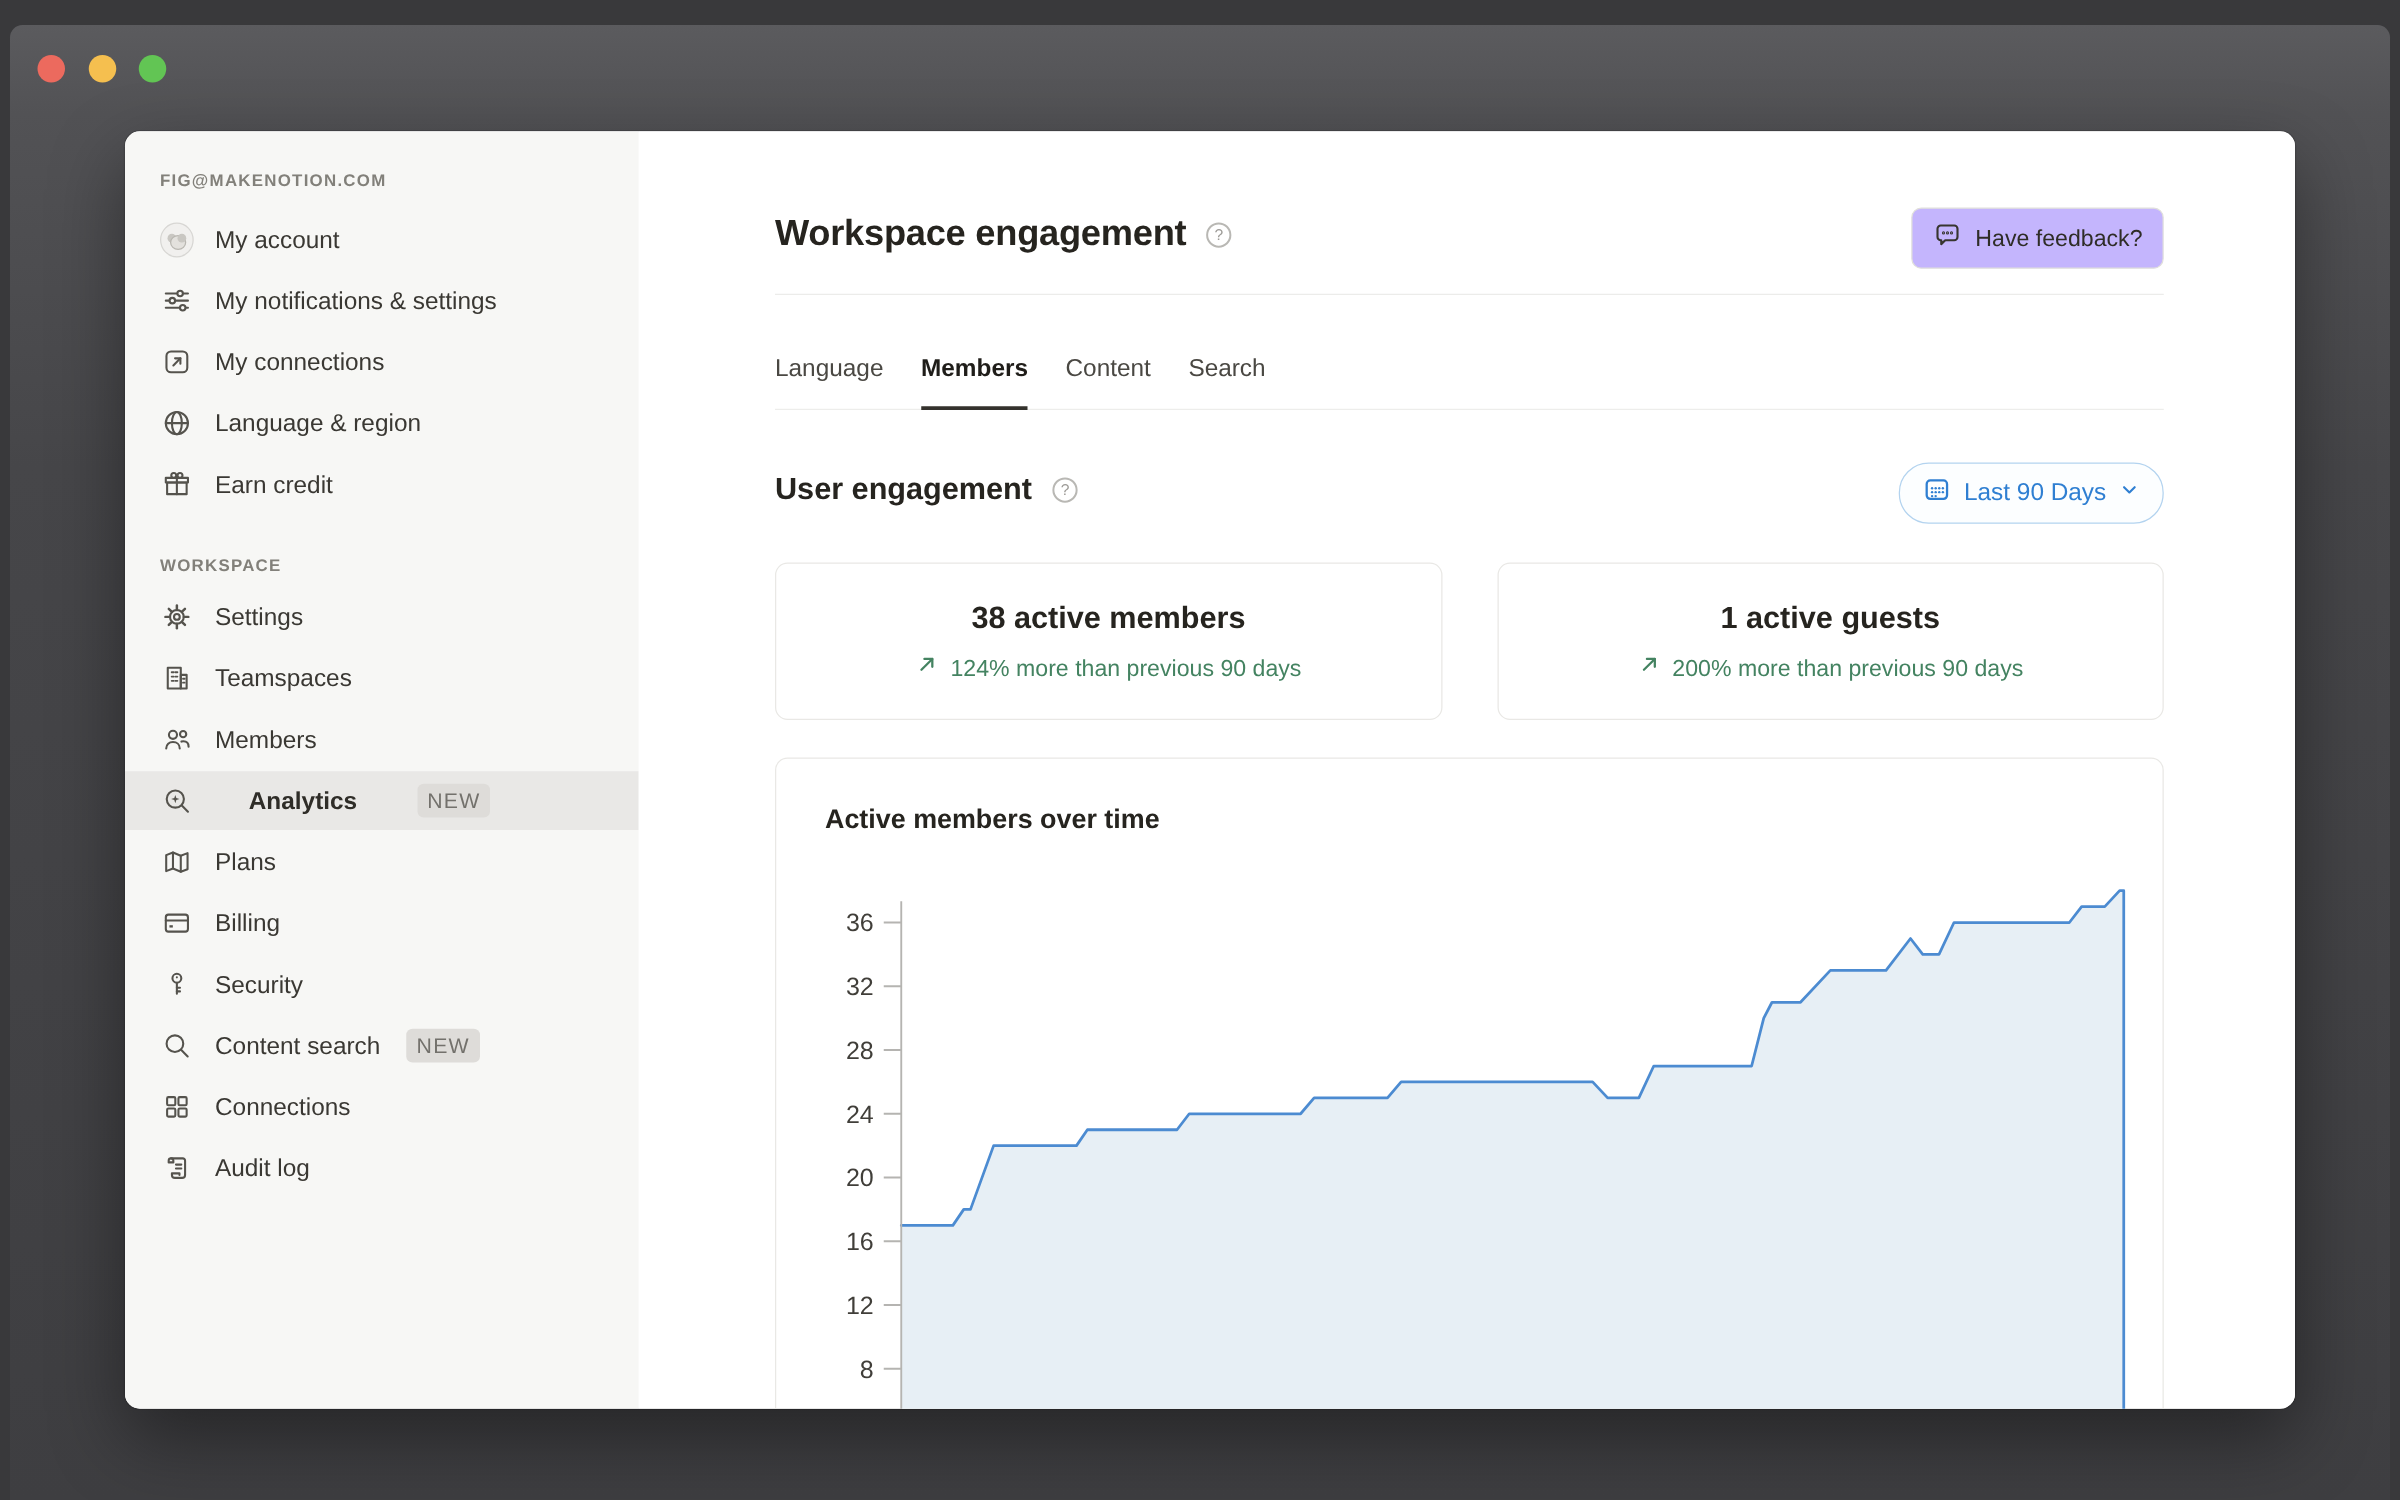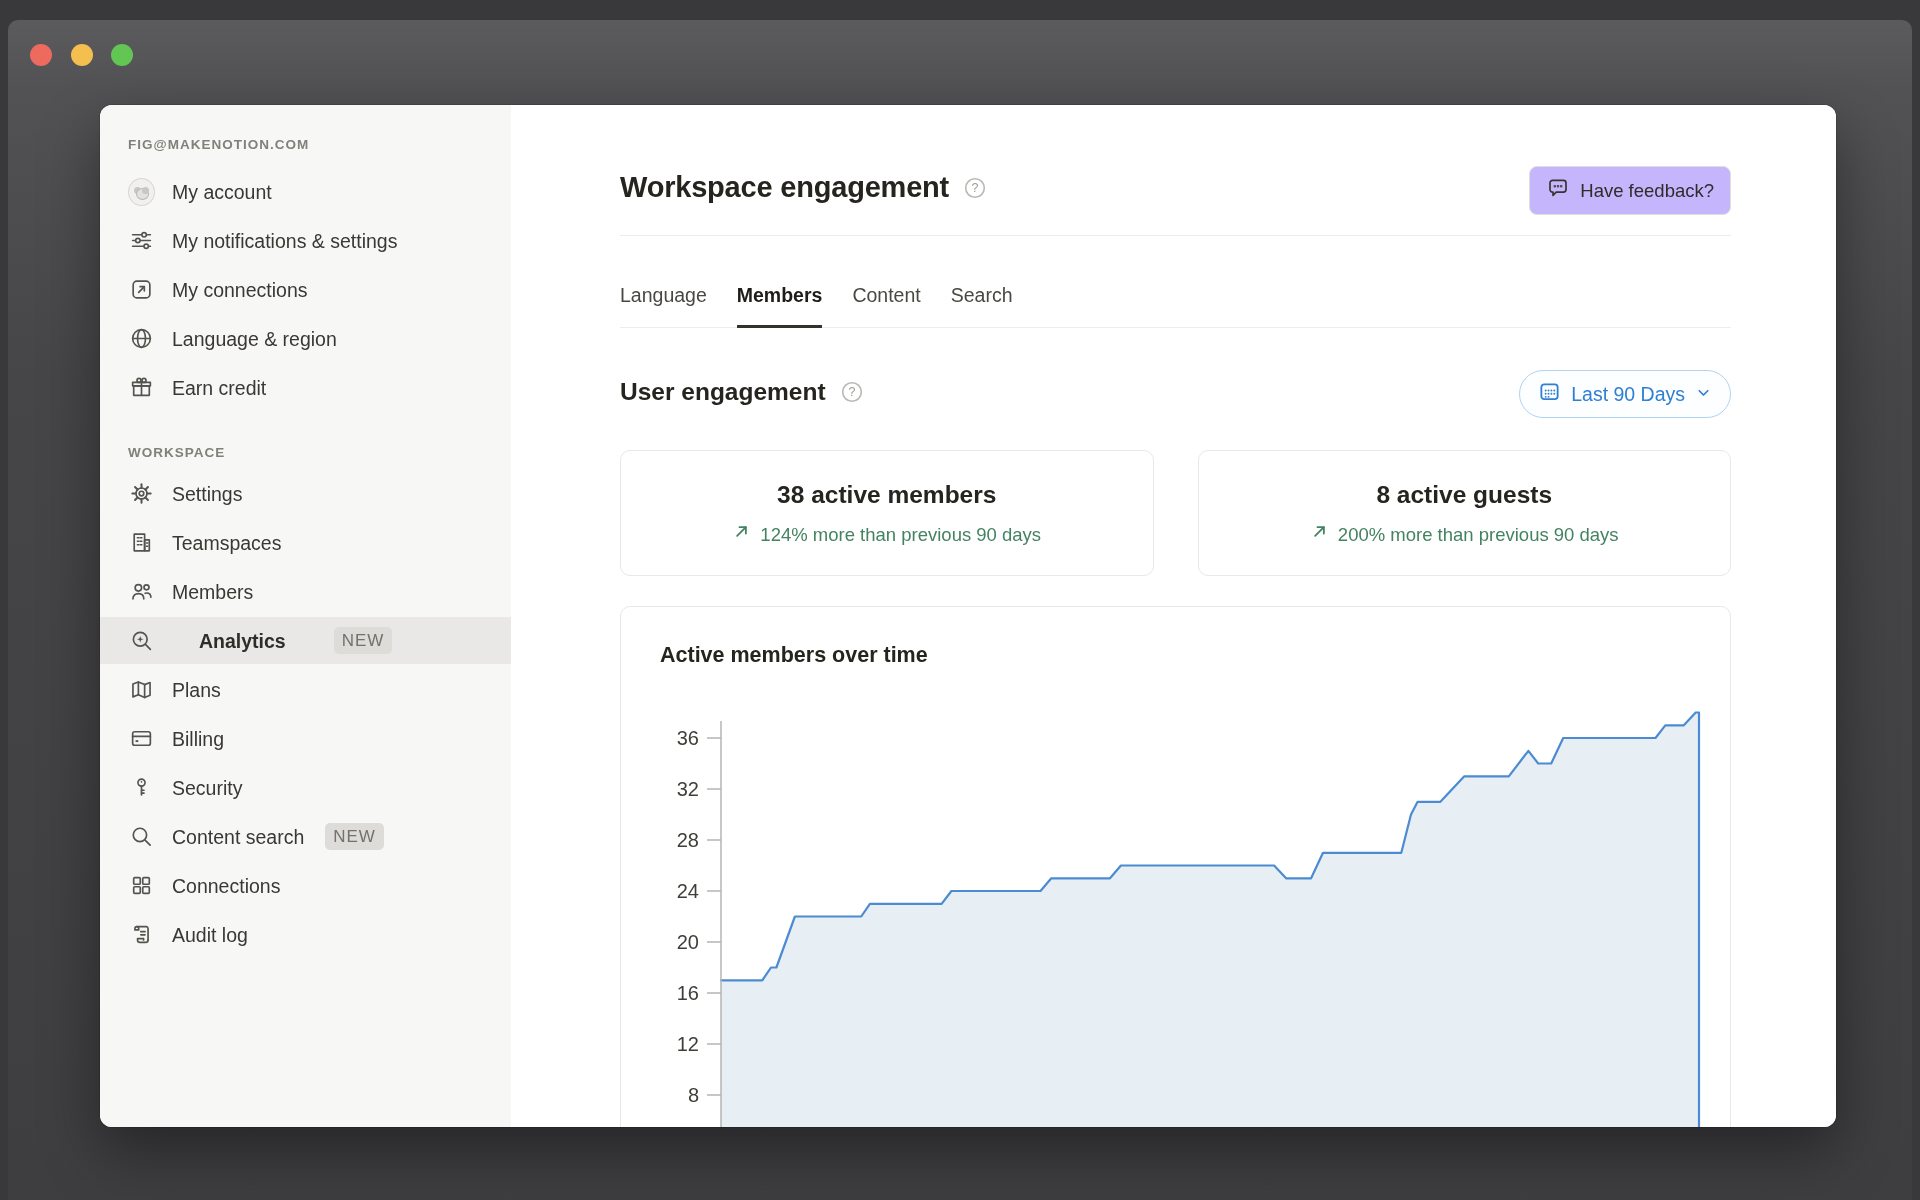--- a/index.html
+++ b/index.html
@@ -364,21 +364,21 @@
               <span>
                 <svg width="19" height="19" viewBox="0 0 24 24" fill="none" stroke="#448361" stroke-width="2.3" stroke-linecap="round" stroke-linejoin="round">
                   <line x1="6.5" y1="17.5" x2="17.5" y2="6.5"></line>
                     <polyline points="9.5,6.5 17.5,6.5 17.5,14.5"></polyline>
                 </svg>
               </span>
               <span>124% more than previous 90 days</span>
             </div>
           </div>
           <div class="stat-card">
-            <div class="stat-title">8 active guests</div>
+            <div class="stat-title">1 active guests</div>
             <div class="stat-delta">
               <span>
                 <svg width="19" height="19" viewBox="0 0 24 24" fill="none" stroke="#448361" stroke-width="2.3" stroke-linecap="round" stroke-linejoin="round">
                   <line x1="6.5" y1="17.5" x2="17.5" y2="6.5"></line>
                     <polyline points="9.5,6.5 17.5,6.5 17.5,14.5"></polyline>
                 </svg>
               </span>
               <span>200% more than previous 90 days</span>
             </div>
           </div>

